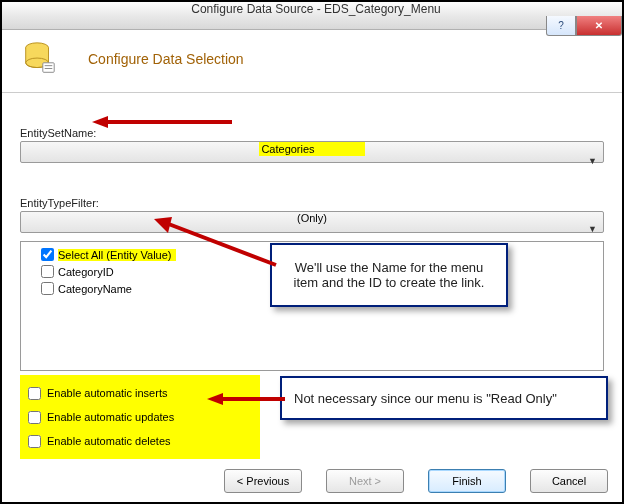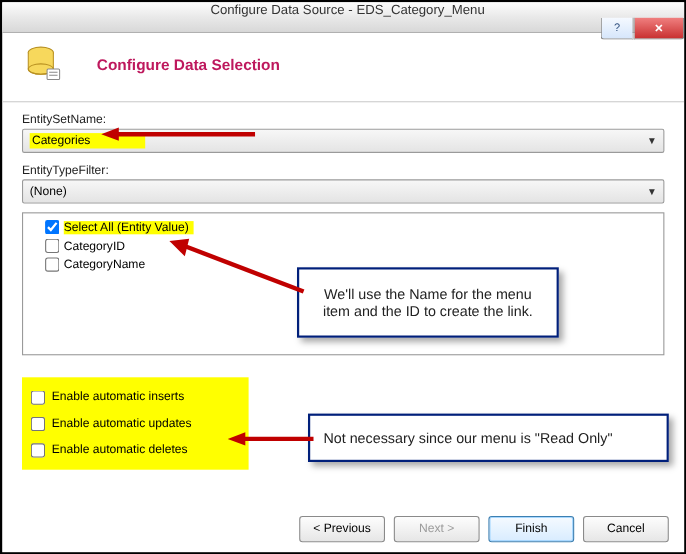--- a/index.html
+++ b/index.html
@@ -14,48 +14,49 @@
     flex-direction: column;
   }
   .titlebar .title { font-size: 12px; color: #333; }
   .titlebar .ctrls { margin-left: auto; display: flex; height: 100%; }
   .ctrl-btn { width: 30px; height: 20px; margin-top:0; display:flex; align-items:center; justify-content:center; border:1px solid #888; border-top:none; font-size:10px; }
   .ctrl-help { background: linear-gradient(#f5f9ff,#d6e6fb); border-radius: 0 0 0 3px; color:#2a4a7a;}
   .ctrl-close { background: linear-gradient(#f08080,#c83030); color:#fff; width:46px; border-radius:0 0 3px 0; font-weight:bold;}
   
   .header-area { display:flex; align-items:center; padding: 10px 18px 14px 18px; border-bottom:1px solid #ccc; }
   .db-icon { width: 38px; height: 38px; }
-  .header-title { font-size: 14px; font-weight: bold; color: #be185d; margin-left: 30px;}
+  .header-title { font-size: 14px; font-weight: normal; color: #a16207; margin-left: 30px;}
   
   .body { padding: 10px 18px 0 18px; position: relative; }
-  .lbl { font-size: 11px; color: #222; display:block; margin-bottom: 2px; }
+  .lbl { font-size: 11px; color: #222; display:block; margin-bottom: 2px; margin-top: 24px; }
   
   .combo {
     width: 100%; height: 22px; border:1px solid #9a9a9a;
     background: linear-gradient(#f7f7f7,#e4e4e4);
     border-radius: 2px; display:flex; align-items:center; font-size:11px; padding:0 6px;
     position: relative;
+    flex-direction: column;
   }
   .combo .chev { margin-left:auto; font-size:9px; color:#333; }
   .hl-yellow { background: #ffff00 !important; }
   .combo .hl-text { background: transparent; padding:1px 50px 1px 2px; }
   
   .select-box {
     border:1px solid #9a9a9a; background:#fff; height:130px; padding:4px;
     font-size:11px;
   }
   .select-row { display:flex; align-items:center; height:17px;padding-left:16px; }
   .select-row input { margin:0 4px 0 0; }
   .sel-hl { background: #ffff00; padding-right:4px; }
   
-  .enable-group { margin-top: 20px; background:#ffff00; width: 206px; padding:6px 6px; }
+  .enable-group { margin-top: 4px; background:#ffff00; width: 240px; padding:6px 6px; }
   .enable-row { display:flex; align-items:center; font-size:11px; height:24px; }
   .enable-row input { margin:0 6px 0 2px; }
   
-  .btn-row { position:absolute; bottom:10px; right:14px; display:flex; gap:8px; }
+  .btn-row { position:absolute; bottom:10px; right:14px; display:flex; gap:24px; }
   .btn {
     min-width:78px; height:24px; font-size:11px;
     border:1px solid #8a8a8a; border-radius:3px;
     background: linear-gradient(#fdfdfd,#e6e6e6);
     display:flex; align-items:center; justify-content:center;
   }
   .btn.disabled { color:#9c9c9c; }
   .btn.primary { border:1px solid #3c7fb1; box-shadow: inset 0 0 0 1px #a8d8ff; background: linear-gradient(#f5faff,#d8ecff); }
   
   .callout {
@@ -94,21 +95,21 @@
   <span class="lbl">EntitySetName:</span>
   <div class="combo">
     <span class="hl-text hl-yellow">Categories</span>
     <span class="chev">▼</span>
   </div>
 
   <div style="height:10px"></div>
 
   <span class="lbl">EntityTypeFilter:</span>
   <div class="combo">
-    <span>(None)</span>
+    <span>(Only)</span>
     <span class="chev">▼</span>
   </div>
 
   <div style="height:8px"></div>
 
   <div class="select-box">
     <div class="select-row">
       <input type="checkbox" checked="" style="">
       <span class="sel-hl">Select All (Entity Value)</span>
     </div>

